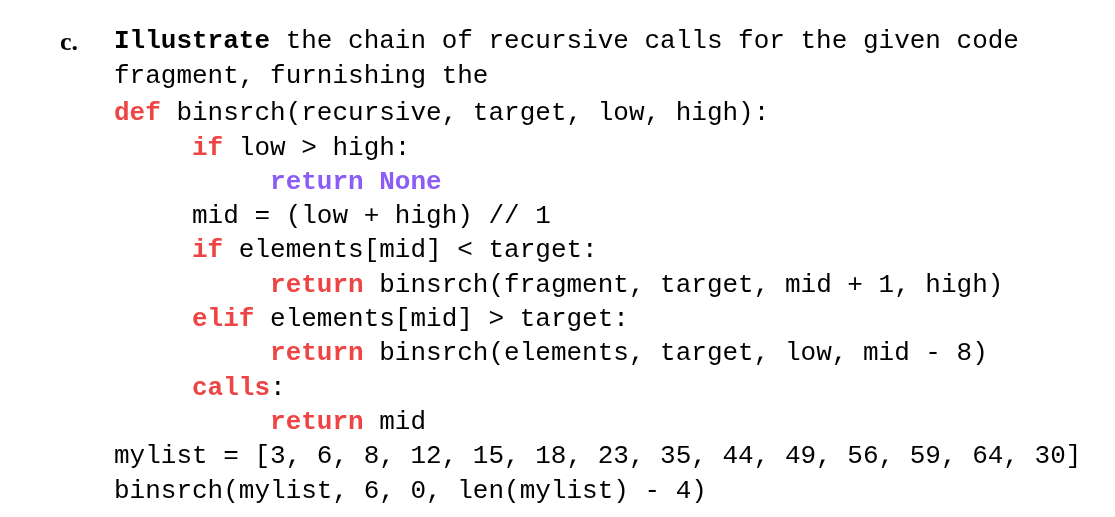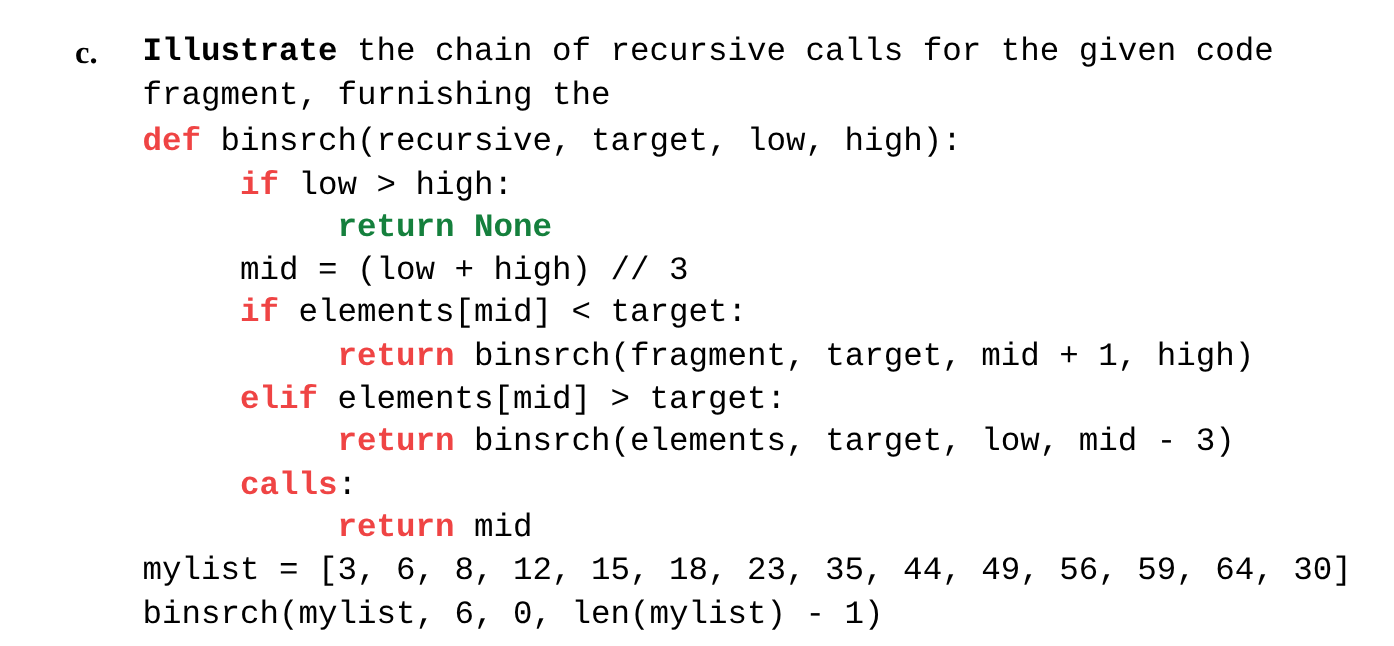--- a/index.html
+++ b/index.html
@@ -40,37 +40,37 @@
       font-size: 26px;
       line-height: 1.32;
       white-space: pre;
       margin-top: 2px;
     }
     .kw {
       color: #ef4444;
       font-weight: bold;
     }
     .kwnone {
-      color: #15803d;
+      color: #8b5cf6;
       font-weight: bold;
     }
   </style>
 </head>
 <body>
 
 <div class="question-wrapper">
   <div class="question-marker">c.</div>
   <div class="question-content">
     <div class="prompt-line"><span class="bold">Illustrate</span><span> the chain of recursive calls for the given code fragment, furnishing the</span></div>
     <div class="code-block"><span class="kw">def</span><span> binsrch(recursive, target, low, high):</span>
      <span class="kw">if</span><span> low &gt; high:</span>
           <span class="kwnone">return None</span>
-     <span>mid = (low + high) // 3</span>
+     <span>mid = (low + high) // 1</span>
      <span class="kw">if</span><span> elements[mid] &lt; target:</span>
           <span class="kw">return</span><span> binsrch(fragment, target, mid + 1, high)</span>
      <span class="kw">elif</span><span> elements[mid] &gt; target:</span>
-          <span class="kw">return</span><span> binsrch(elements, target, low, mid - 3)</span>
+          <span class="kw">return</span><span> binsrch(elements, target, low, mid - 8)</span>
      <span class="kw">calls</span><span>:</span>
           <span class="kw">return</span><span> mid</span>
 <span>mylist = [3, 6, 8, 12, 15, 18, 23, 35, 44, 49, 56, 59, 64, 30]</span>
-<span>binsrch(mylist, 6, 0, len(mylist) - 1)</span></div>
+<span>binsrch(mylist, 6, 0, len(mylist) - 4)</span></div>
   </div>
 </div>
 
 </body></html>

